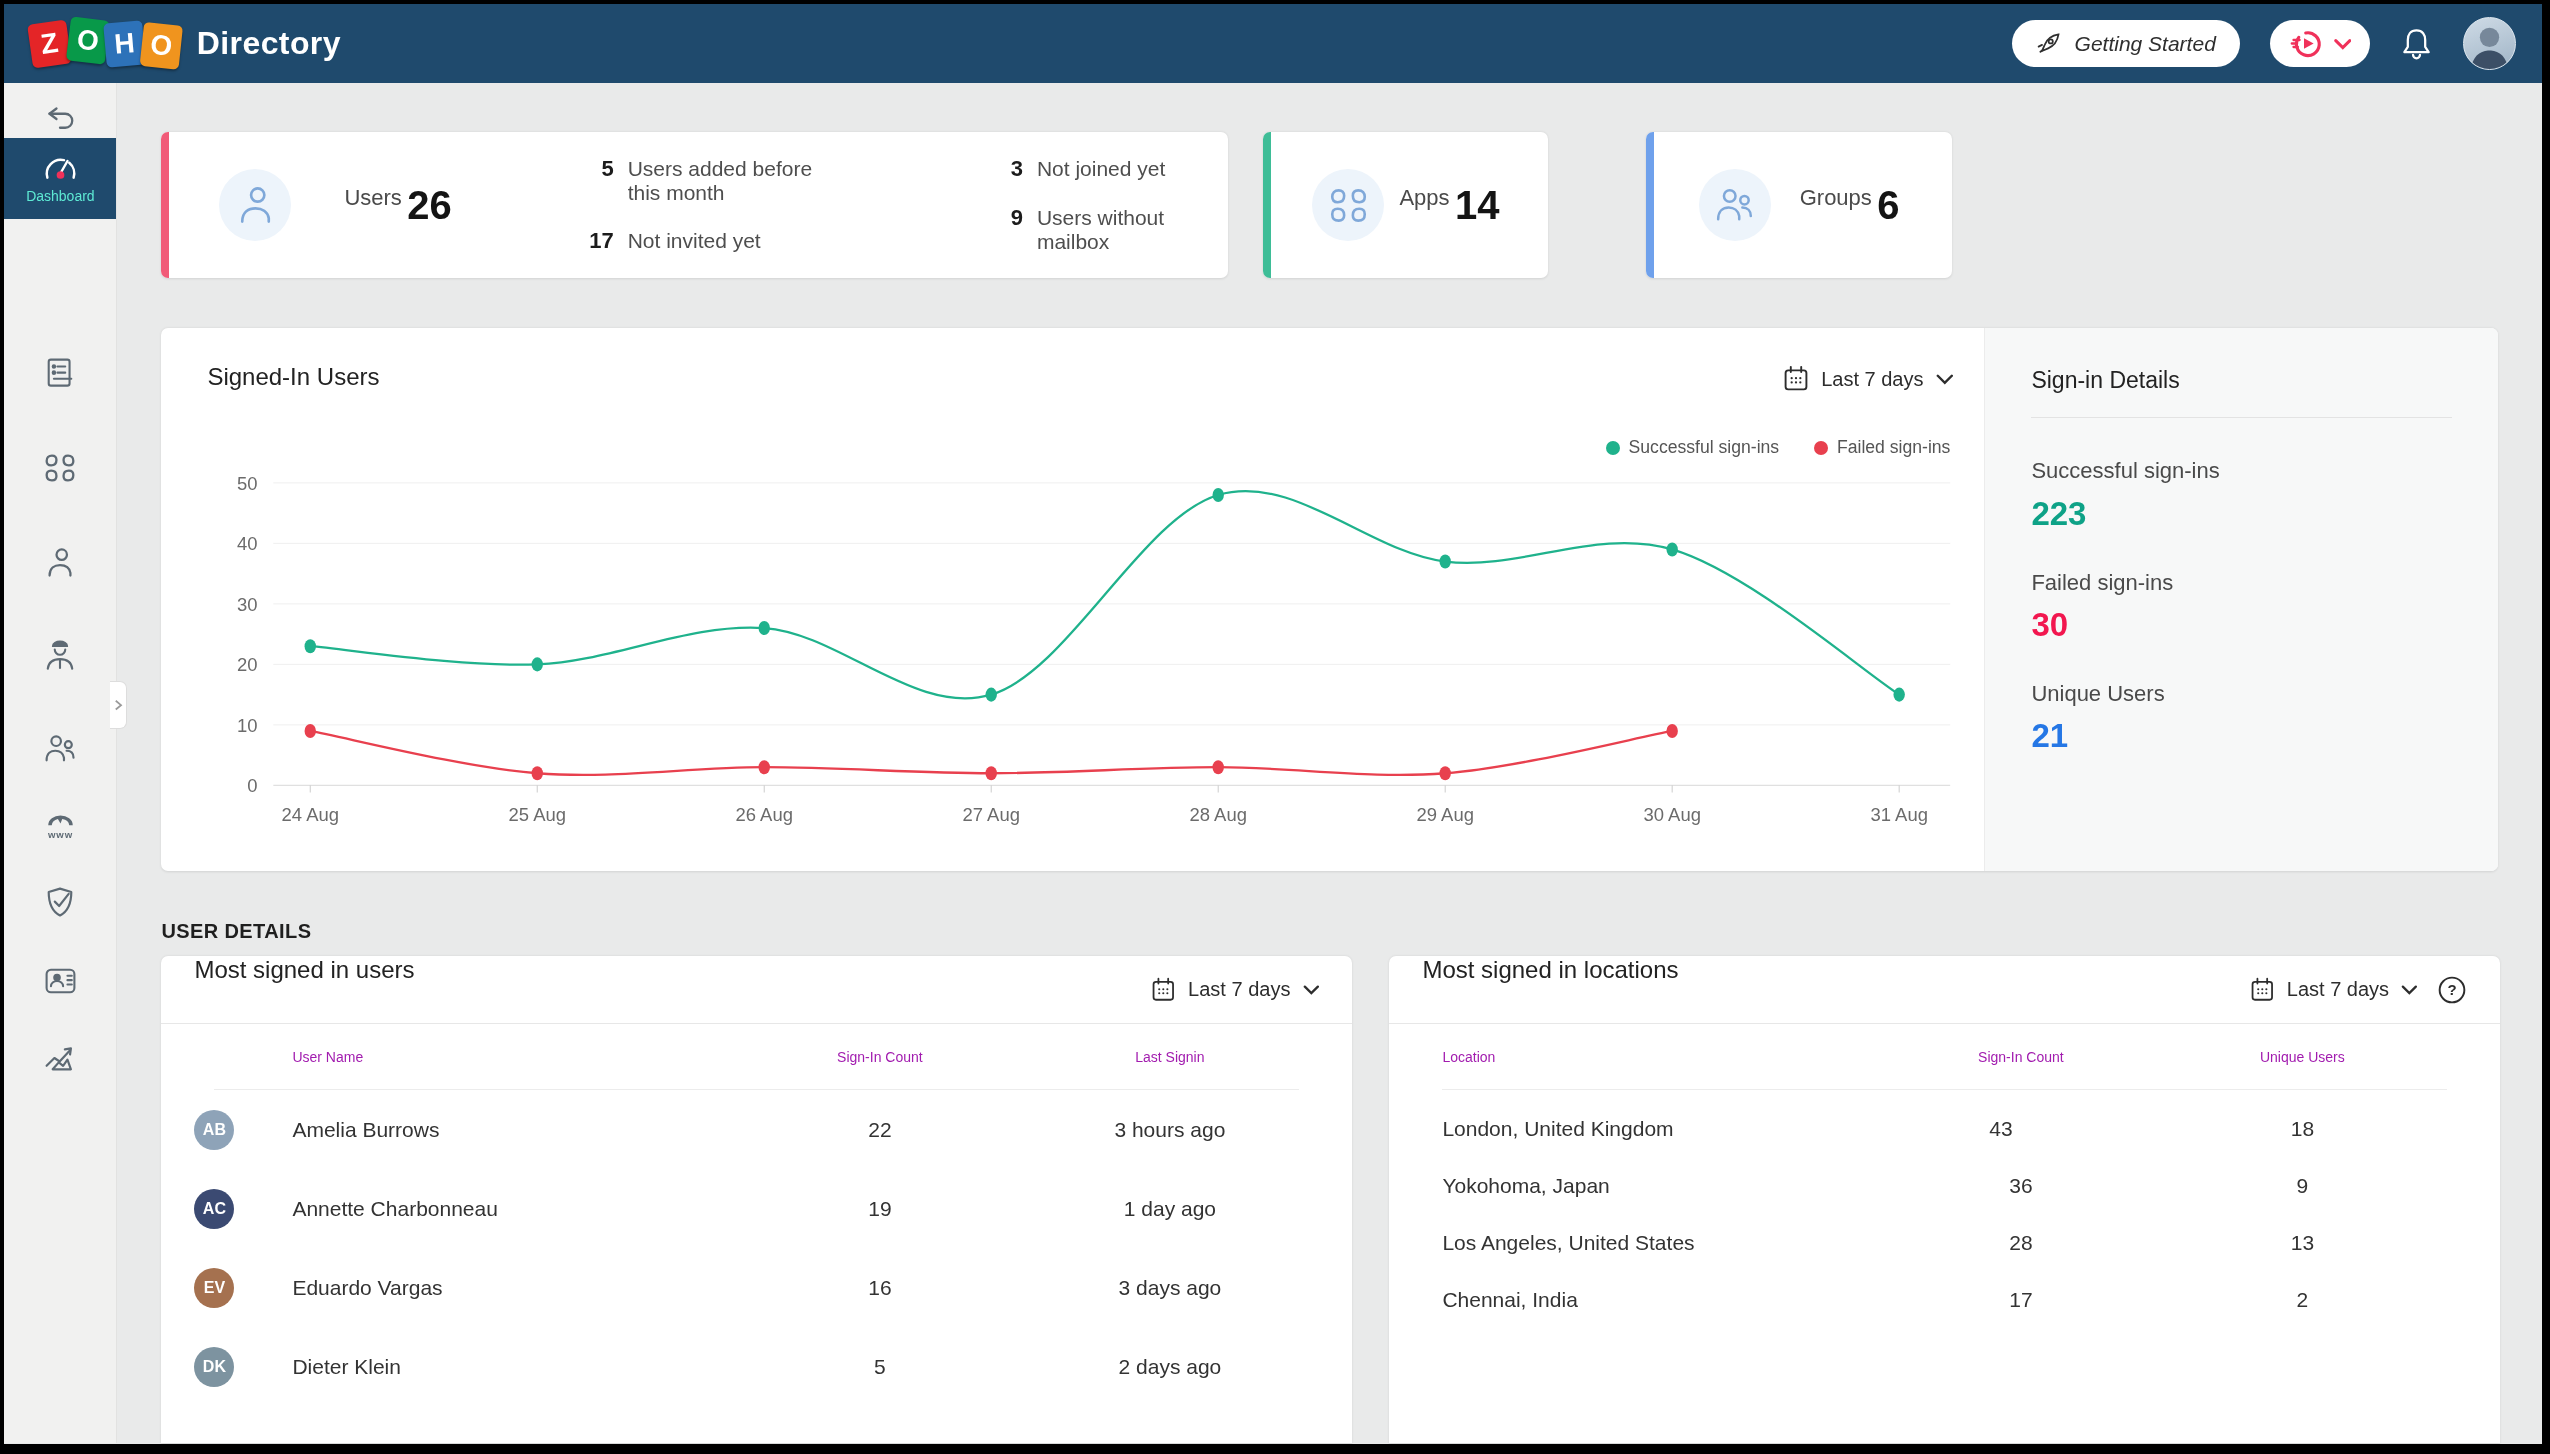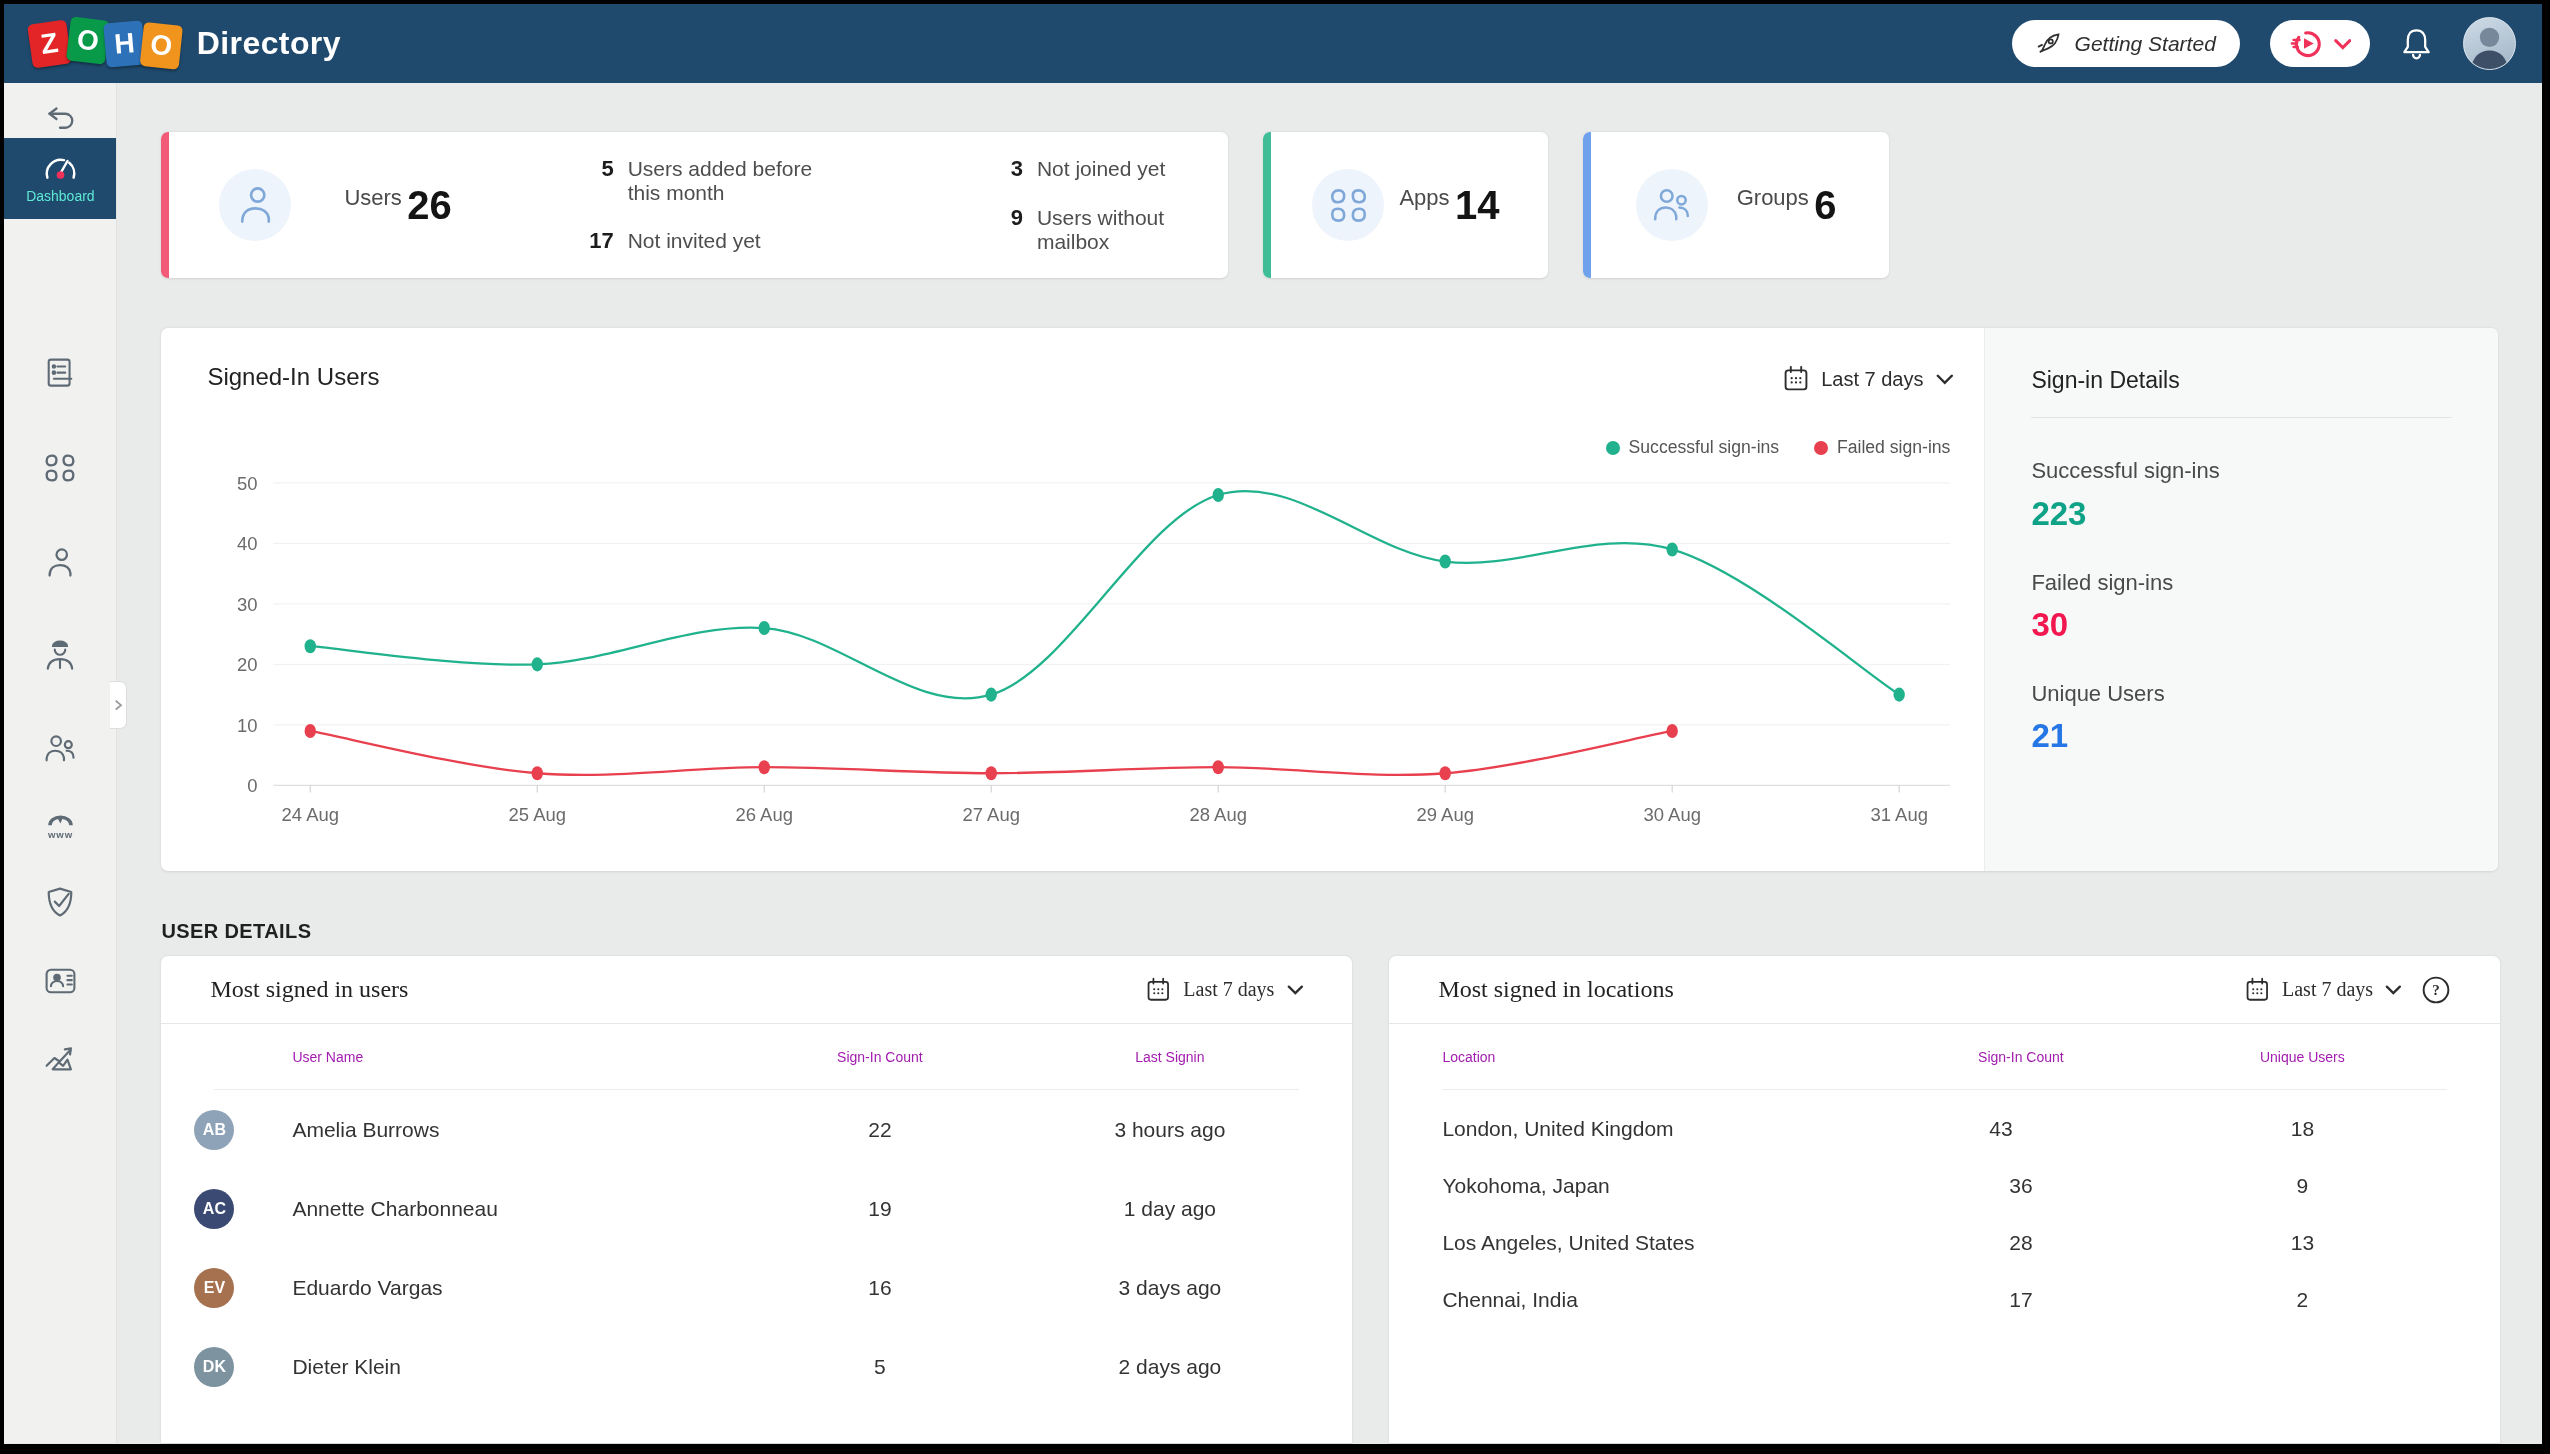--- a/index.html
+++ b/index.html
@@ -64,22 +64,22 @@
   .metric-label{font-size:22px;color:#4a4a4a;margin-top:40px;}
   .metric-value{font-size:33px;font-weight:bold;margin-top:12.3px;line-height:1;}
   .metric-value.green{color:#0ea287;}
   .metric-value.red{color:#f2174f;}
   .metric-value.blue{color:#2577e5;}
 
   
   .section-label{position:absolute;left:157px;top:916px;font-size:20px;font-weight:bold;color:#1f1f1f;letter-spacing:0.4px;}
 
   
-  .card-head{height:67px;display:flex;align-items:center;justify-content:space-between;
-             padding:0 49px;border-bottom:0.9px solid #e7e7e7;font-family:Liberation Serif, serif;}
+  .card-head{height:67px;display:flex;justify-content:space-between;
+             padding:0 33px;border-bottom:0.9px solid #e7e7e7;}
   .thead{display:grid;align-items:center;height:65px;font-size:14px;font-weight:normal;color:#a21caf;}
   .hline{height:0.9px;background:#ececec;}
   .trow{display:grid;align-items:center;font-size:21px;color:#333;cursor:pointer;}
   .users-grid{grid-template-columns:98px 1fr 281px 299px;padding:0 33px;}
   .loc-grid{grid-template-columns:1fr 273px 290px;padding:0 53px;}
   .c{text-align:center;}
   .avatar{width:40px;height:40px;border-radius:50%;color:#fff;font-size:16px;font-weight:bold;
           display:flex;align-items:center;justify-content:center;}
   .av0{background:#8ea3b8;} .av1{background:#3b4a72;} .av2{background:#a5714f;} .av3{background:#7d93a0;}
   .users-row{height:79px;}
@@ -283,21 +283,21 @@
           <path d="M28 21 c3.5 0 5 2 5 5 c0 3.5 -2 6 -6 6 c-3 0 -5 -1.5 -5 -5 c0 -4 2.5 -6 6 -6 Z"></path>
         </svg>
       </div>
       <div class="stat-main">
         <div class="stat-label">Apps</div>
         <div class="stat-number">14</div>
       </div>
     </div>
   </div>
 
-  <div class="card" style="left:1579px;top:128px;width:306px;height:146px;">
+  <div class="card" style="left:1642px;top:128px;width:306px;height:146px;">
     <div class="accent" style="background:#6fa1ec;"></div>
     <div class="stat-flex" style="padding:0 53px;justify-content:space-between;">
       <div class="icon-circle">
         <svg width="40" height="39" viewBox="0 0 38 36" fill="none" stroke="#7fa8d9" stroke-width="2.4" stroke-linecap="round">
           <circle cx="14" cy="9" r="5.5"></circle>
           <path d="M3 31 C3 23 8 20 13 20 C18 20 22 23 23 28 L23 31"></path>
           <circle cx="28" cy="13" r="4"></circle>
           <path d="M26 20 C31 20 34 23 34 28"></path>
         </svg>
       </div>

